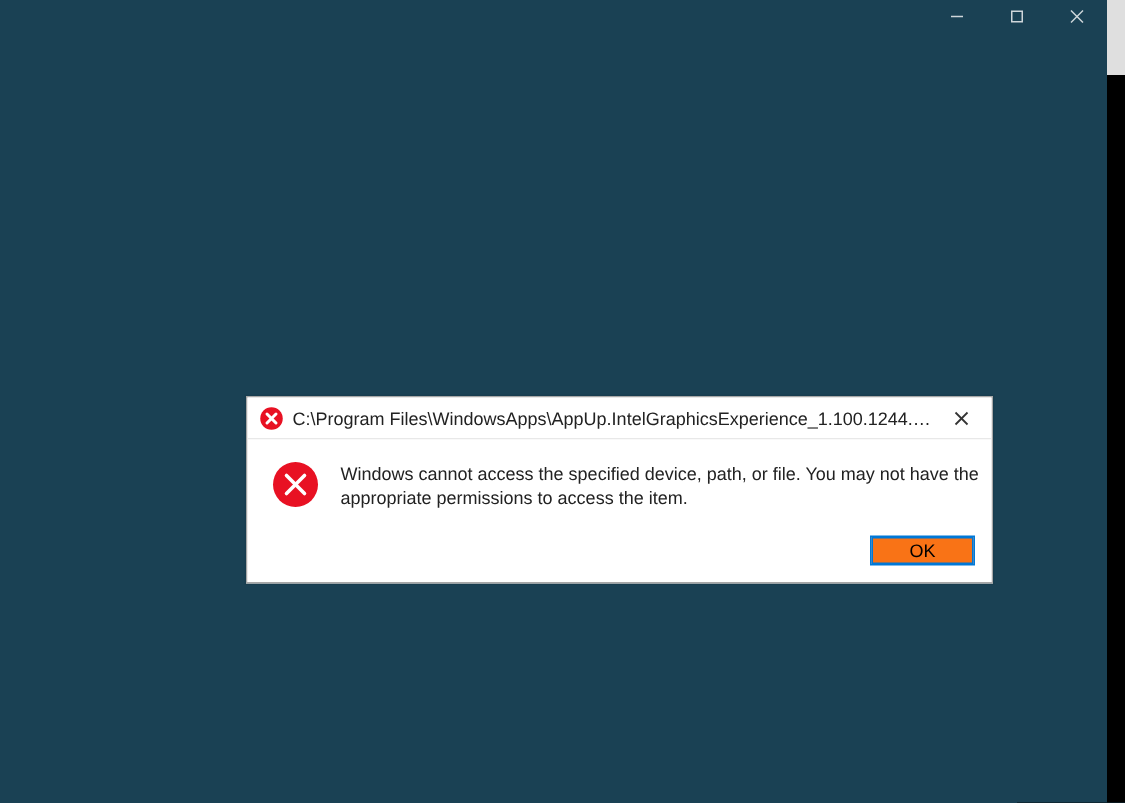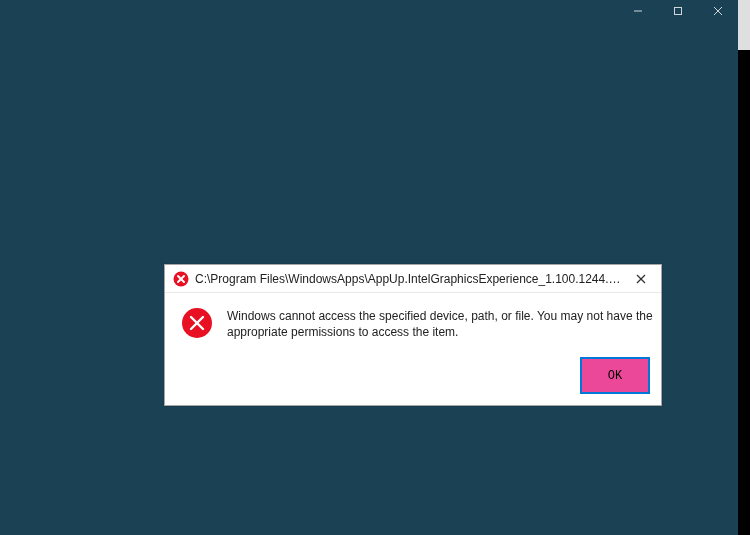--- a/index.html
+++ b/index.html
@@ -142,27 +142,27 @@
       padding-top: 1px;
     }
     .dialog-footer {
       display: flex;
       justify-content: flex-end;
       padding: 8px 12px 12px 12px;
       background: #fff;
     }
     .ok-button {
       min-width: 68px;
-      height: 35px;
-      background: #ec4899;
+      height: 18px;
+      background: #f97316;
       border: 1px solid #0078d7;
       outline: 1px solid #0078d7;
       color: #000;
       font-size: 12px;
-      font-family: Liberation Mono, monospace;
+      font-family: Liberation Sans, sans-serif;
       cursor: pointer;
       padding: 0 10px;
     }
     .error-circle {
       fill: #e81123;
     }
     .error-x {
       stroke: #fff;
       stroke-width: 2.4;
       stroke-linecap: round;

